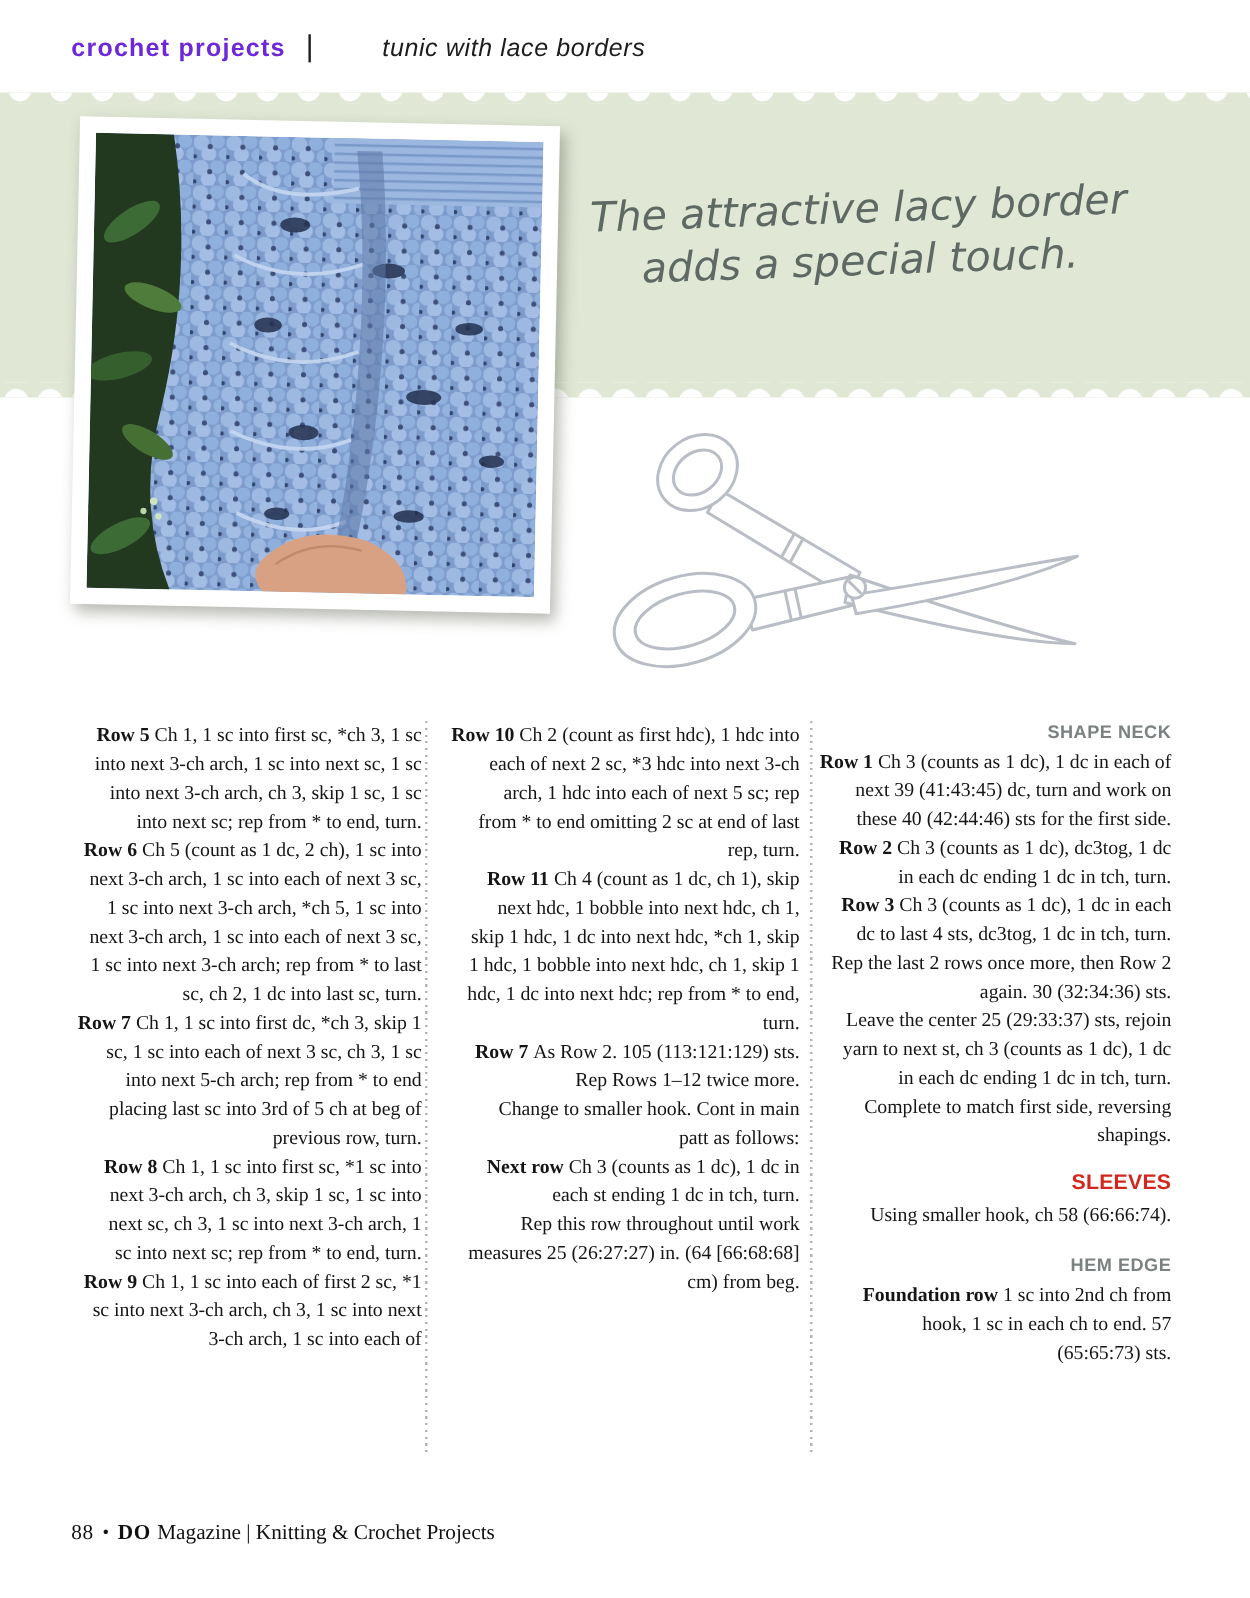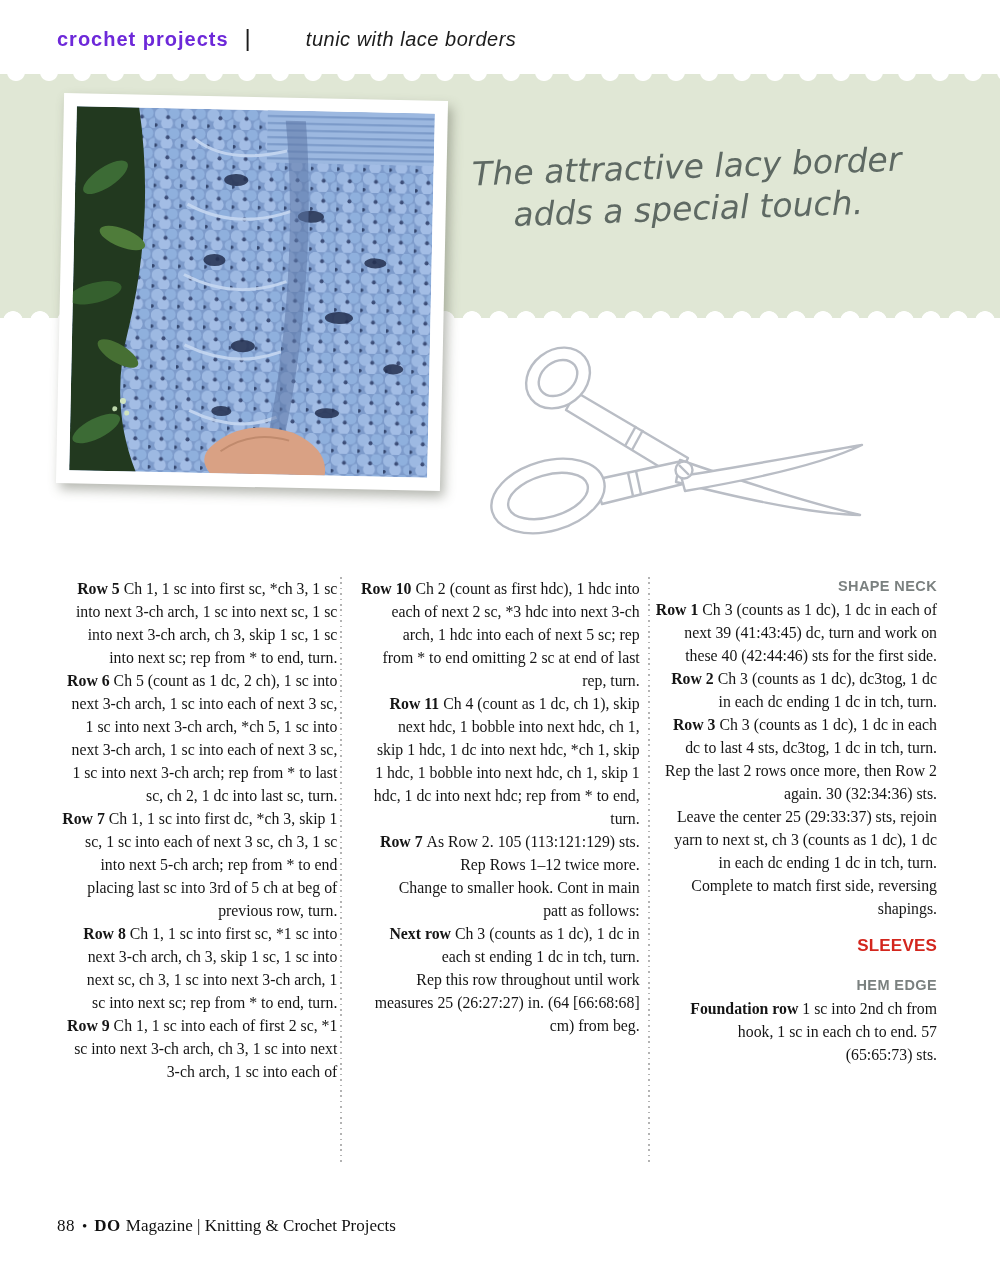--- a/index.html
+++ b/index.html
@@ -196,20 +196,21 @@
   <div class="vrule r2"></div>
   <div class="col col-3">
       <h3 class="subhead gray">SHAPE NECK</h3>
       <p class="para hanging"><strong>Row 1 </strong>Ch 3 (counts as 1 dc), 1 dc in each of next 39 (41:43:45) dc, turn and work on these 40 (42:44:46) sts for the first side.</p>
       <p class="para hanging"><strong>Row 2 </strong>Ch 3 (counts as 1 dc), dc3tog, 1 dc in each dc ending 1 dc in tch, turn.</p>
       <p class="para hanging"><strong>Row 3 </strong>Ch 3 (counts as 1 dc), 1 dc in each dc to last 4 sts, dc3tog, 1 dc in tch, turn.</p>
       <p class="para hanging">Rep the last 2 rows once more, then Row 2 again. 30 (32:34:36) sts.</p>
       <p class="para hanging">Leave the center 25 (29:33:37) sts, rejoin yarn to next st, ch 3 (counts as 1 dc), 1 dc in each dc ending 1 dc in tch, turn.</p>
       <p class="para hanging">Complete to match first side, reversing shapings.</p>
       <h3 class="subhead red">SLEEVES</h3>
+      <p class="para flush">Using smaller hook, ch 58 (66:66:74).</p>
       <h3 class="subhead gray">HEM EDGE</h3>
       <p class="para hanging"><strong>Foundation row </strong>1 sc into 2nd ch from hook, 1 sc in each ch to end. 57 (65:65:73) sts.</p>
     </div>
 </div>
 
 <div class="footer">
   <span class="pgnum">88</span>
   <span class="dot">•</span>
   <span class="mag">DO</span>
   <span class="rest">Magazine | Knitting &amp; Crochet Projects</span>

